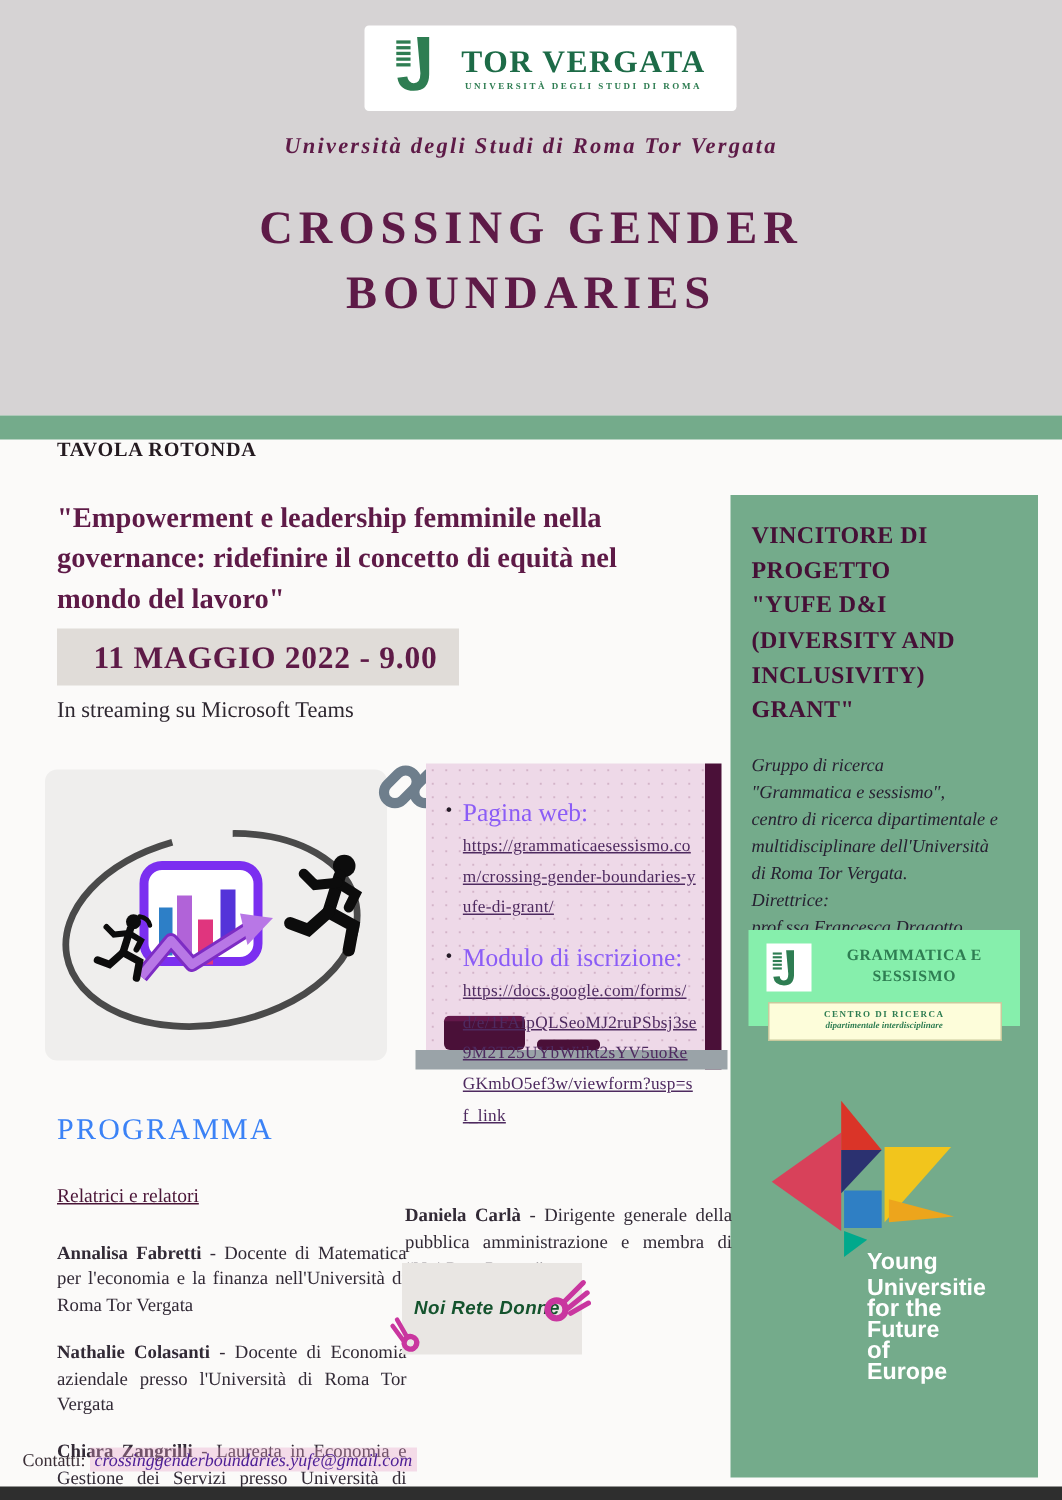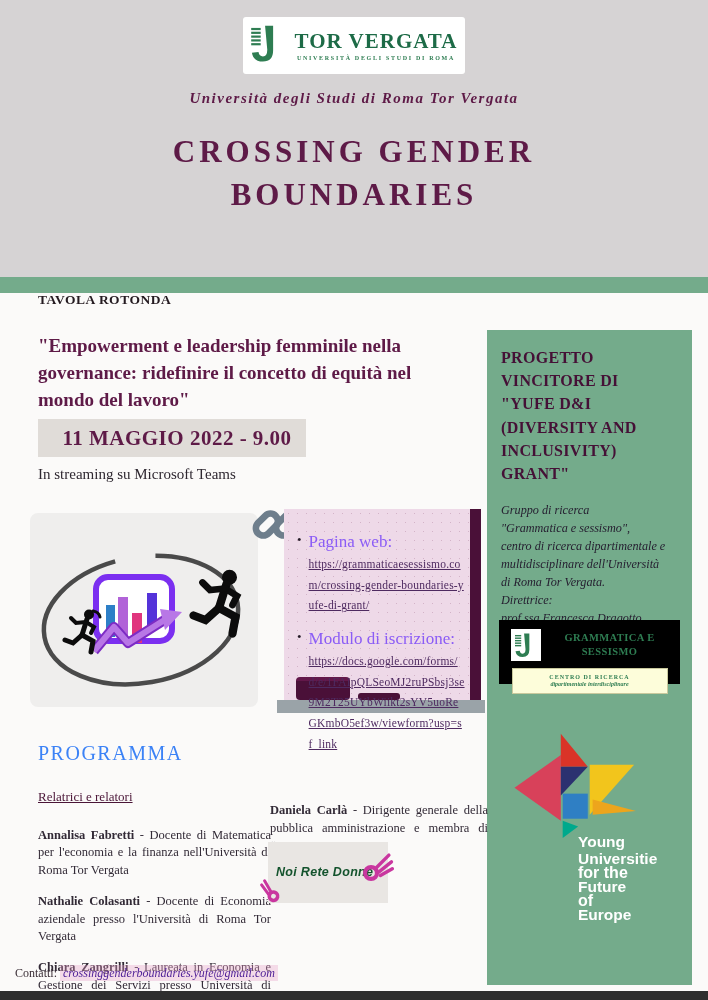--- a/index.html
+++ b/index.html
@@ -2,21 +2,21 @@
 <html><head>
 <meta charset="utf-8">
 <style>
   html,body{margin:0;padding:0;background:#ffffff;}
   #poster{position:relative;width:708px;height:1000px;background:#fbfaf9;overflow:hidden;
           font-family:"Liberation Serif",serif;}
 
   
   .header-bg{position:absolute;top:0;left:0;width:708px;height:277px;background:#d6d3d4;}
   .green-band{position:absolute;top:277px;left:0;width:708px;height:16px;background:#74ab8b;}
-  .logo-box{position:absolute;top:17px;left:243px;width:222px;height:57px;background:#ffffff;
+  .logo-box{position:absolute;top:17px;left:243px;width:248px;height:57px;background:#ffffff;
             border-radius:3px;display:flex;align-items:center;justify-content:center;gap:10px;}
   .logo-text{text-align:center;}
   .logo-name{color:#1d6b47;font-size:21px;font-weight:bold;letter-spacing:1px;line-height:1;}
   .logo-sub{color:#2e7d52;font-size:6px;letter-spacing:1.7px;margin-top:3px;font-weight:bold;}
   .university-line{position:absolute;top:90px;left:0;width:708px;text-align:center;
             font-style:italic;font-weight:bold;font-size:15px;letter-spacing:1.5px;color:#5e1a47;}
   .main-title{position:absolute;top:130px;left:0;width:708px;text-align:center;font-weight:bold;
             font-size:31px;letter-spacing:4px;line-height:1.4;color:#5e1a47;}
   .banner{position:absolute;top:248px;left:0;width:708px;text-align:center;font-style:italic;
             font-weight:bold;font-size:15px;letter-spacing:3.5px;color:#5e1a47;}
@@ -49,21 +49,21 @@
   .link-label{font-size:17px;color:#8b5cf6;margin-bottom:2px;}
   .board-link{display:block;font-size:11.5px;color:#4e2a60;text-decoration:underline;
             word-break:break-all;line-height:1.8;letter-spacing:.2px;cursor:pointer;}
 
   
   .sidebar{position:absolute;top:330px;left:487px;width:205px;height:655px;background:#74ab8b;}
   .project-title{margin:16px 14px 0;font-weight:bold;font-size:16px;line-height:1.45;
             color:#451036;letter-spacing:.3px;}
   .group-info{margin:17px 14px 0;font-style:italic;font-size:12.2px;line-height:1.47;
             color:#262031;white-space:pre-line;}
-  .yellow-box{position:absolute;left:12px;top:290px;width:181px;height:64px;background:#000000;}
+  .yellow-box{position:absolute;left:12px;top:290px;width:181px;height:64px;background:#86efac;}
   .gs-row{display:flex;align-items:center;gap:8px;padding:9px 10px 0 12px;}
   .gs-logo{width:30px;height:32px;background:#ffffff;display:flex;align-items:center;
             justify-content:center;flex:0 0 30px;}
   .gs-name{color:#2e7d52;font-weight:bold;font-size:10.5px;text-align:center;line-height:1.35;
             letter-spacing:.4px;flex:1;}
   .gs-sub{margin:7px auto 0;width:156px;height:26px;border:1px solid #c9c99d;background:#fdfdda;
             text-align:center;padding-top:5px;box-sizing:border-box;}
   .gs-sub1{font-size:6px;color:#2e7d52;letter-spacing:1px;font-weight:bold;}
   .gs-sub2{font-size:6px;color:#2e7d52;font-style:italic;font-weight:bold;margin-top:1px;}
   .yufe-logo{position:absolute;left:14px;top:396px;}
@@ -198,22 +198,22 @@
       <span class="bullet-dot">•</span>
       <div>
         <div class="link-label">Modulo di iscrizione:</div>
         <a class="board-link">https://docs.google.com/forms/d/e/1FAIpQLSeoMJ2ruPSbsj3se9M2T25UYbWiikt2sYV5uoReGKmbO5ef3w/viewform?usp=sf_link</a>
       </div>
     </div>
   </div>
 
   <div class="sidebar">
     <div class="project-title">
+      <div>VINCITORE DI</div>
       <div>PROGETTO</div>
-      <div>VINCITORE DI</div>
       <div>"YUFE D&amp;I</div>
       <div>(DIVERSITY AND</div>
       <div>INCLUSIVITY)</div>
       <div>GRANT"</div>
     </div>
     <div class="group-info">Gruppo di ricerca
 "Grammatica e sessismo",
 centro di ricerca dipartimentale e
 multidisciplinare dell'Università
 di Roma Tor Vergata.

